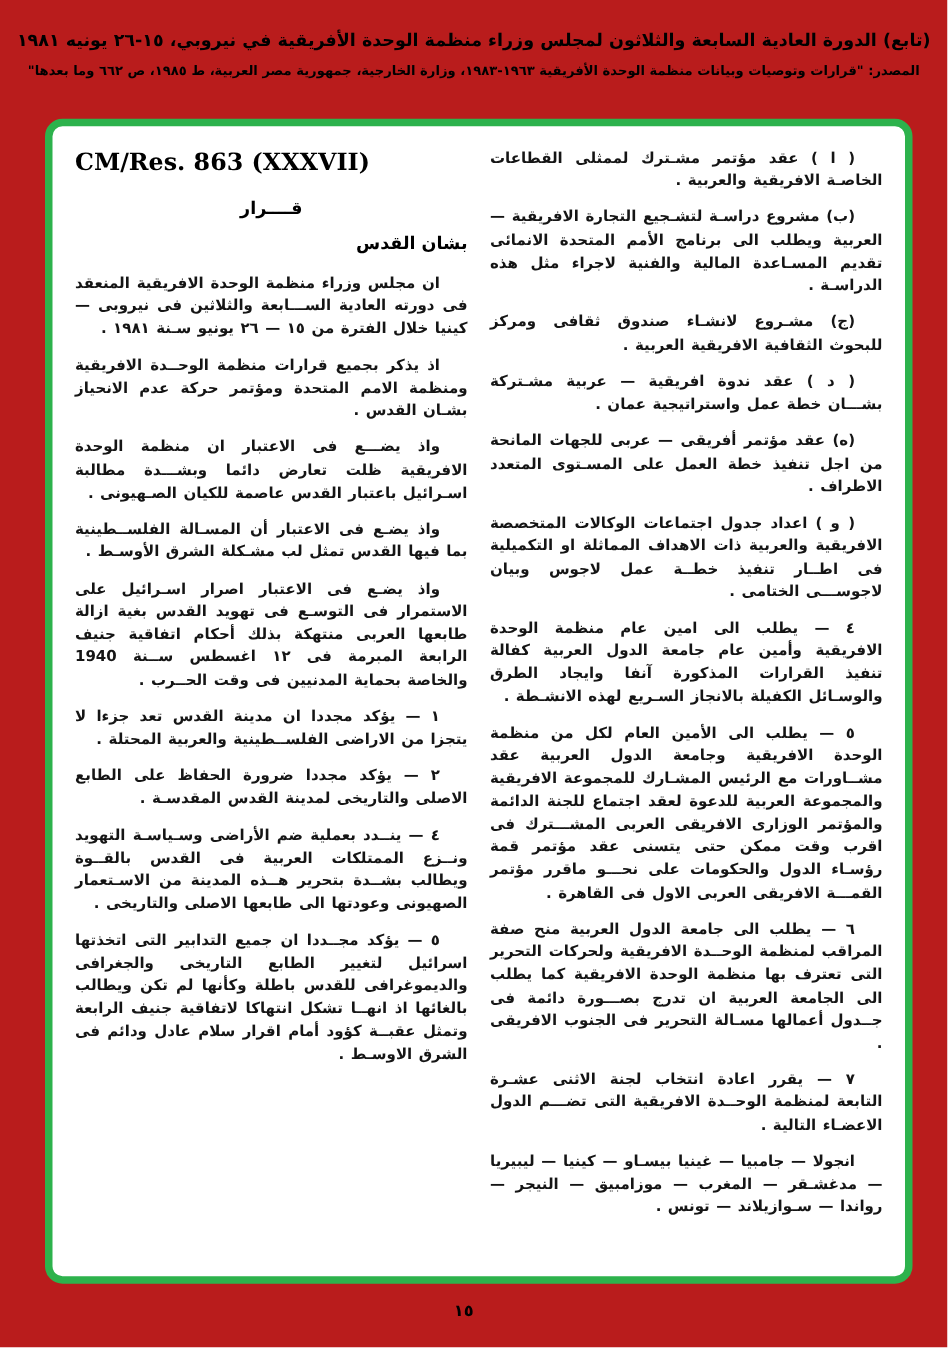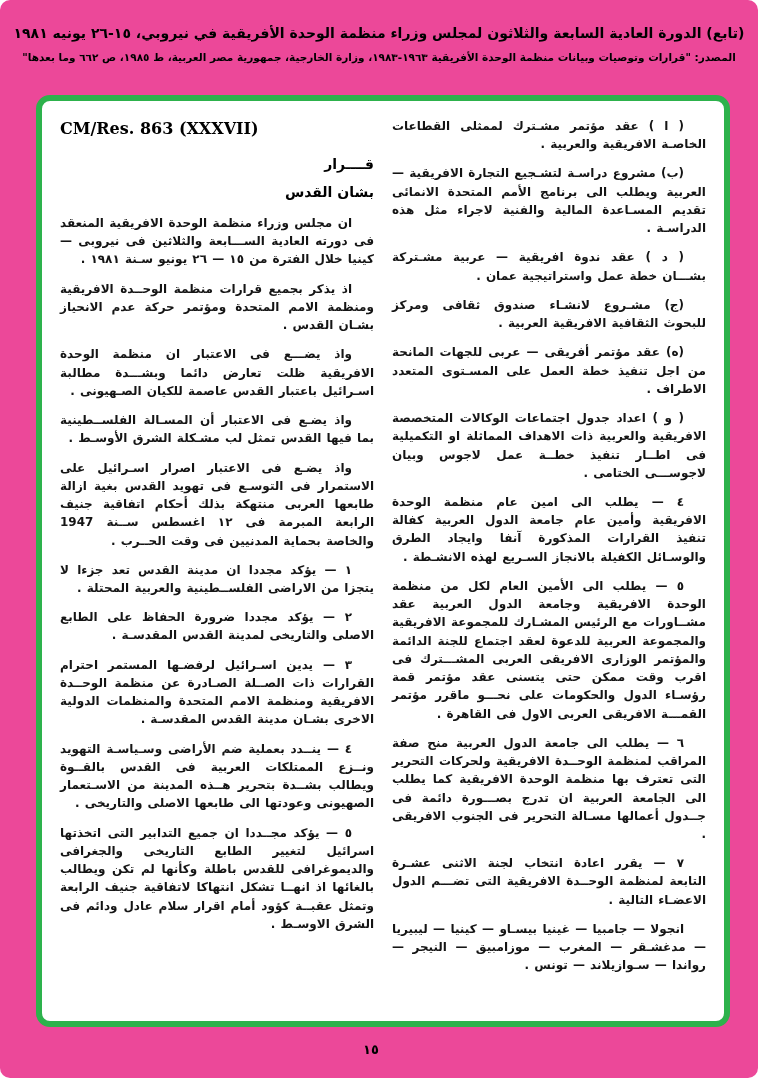--- a/index.html
+++ b/index.html
@@ -5,21 +5,21 @@
   :root { --accent: #2db24c; --ink: #151515; }
   * { margin: 0; padding: 0; box-sizing: border-box; }
   body {
     width: 758px; height: 1078px;
     background: #ffffff;
     font-family: "DejaVu Sans", sans-serif;
     color: var(--ink);
     position: relative;
     overflow: hidden;
   }
-  .page { position: absolute; inset: 0; background: #ec4899; border-radius: 10px; }
+  .page { position: absolute; inset: 0; background: #b91c1c; }
 
   
   .header { position: absolute; top: 24px; left: 0; right: 0; text-align: center; direction: rtl; }
   .header-line1 {
     font-size: 14px; font-weight: 700; letter-spacing: 0;
     color: #000; line-height: 1.4;
   }
   .header-line2 {
     margin-top: 7px;
     font-size: 10.5px; font-weight: 700; color: #000;
@@ -50,26 +50,26 @@
     margin-bottom: 11px;
     word-spacing: 1px;
     color: var(--ink);
   }
   .para.countries { }
 
   
   .res-ref {
     direction: ltr; text-align: left;
     font-family: "DejaVu Serif", serif;
-    font-size: 16px; font-weight: 700;
+    font-size: 19px; font-weight: 700;
     margin: 2px 0 18px 0;
     color: #000;
   }
   .res-title {
-    text-align: right; font-size: 14px; font-weight: 700;
+    text-align: center; font-size: 14px; font-weight: 700;
     margin-bottom: 12px; color: #000;
   }
   .res-subtitle {
     text-align: right; font-size: 14px; font-weight: 700;
     margin-bottom: 14px; color: #000;
   }
 
   
   .page-number {
     position: absolute; left: 0; right: 16px; top: 1042px;
@@ -87,43 +87,42 @@
     <div class="header-line1">(تابع) الدورة العادية السابعة والثلاثون لمجلس وزراء منظمة الوحدة الأفريقية في نيروبي، ١٥-٢٦ يونيه ١٩٨١</div>
     <div class="header-line2">المصدر: "قرارات وتوصيات وبيانات منظمة الوحدة الأفريقية ١٩٦٣-١٩٨٣، وزارة الخارجية، جمهورية مصر العربية، ط ١٩٨٥، ص ٦٦٢ وما بعدها"</div>
   </div>
 
   <div class="frame">
     <div class="columns">
 
       <div class="col">
         <p class="para">( ا ) عقد مؤتمر مشـترك لممثلى القطاعات الخاصـة الافريقية والعربية .</p>
         <p class="para">(ب) مشروع دراسـة لتشـجيع التجارة الافريقية — العربية ويطلب الى برنامج الأمم المتحدة الانمائى تقديم المسـاعدة المالية والفنية لاجراء مثل هذه الدراسـة .</p>
+        <p class="para">(ج) مشـروع لانشـاء صندوق ثقافى ومركز للبحوث الثقافية الافريقية العربية .</p>
         <p class="para">( د ) عقد ندوة افريقية — عربية مشـتركة بشـــان خطة عمل واستراتيجية عمان .</p>
-        <p class="para">(ج) مشـروع لانشـاء صندوق ثقافى ومركز للبحوث الثقافية الافريقية العربية .</p>
         <p class="para">(ه) عقد مؤتمر أفريقى — عربى للجهات المانحة من اجل تنفيذ خطة العمل على المسـتوى المتعدد الاطراف .</p>
         <p class="para">( و ) اعداد جدول اجتماعات الوكالات المتخصصة الافريقية والعربية ذات الاهداف المماثلة او التكميلية فى اطــار تنفيذ خطــة عمل لاجوس وبيان لاجوســـى الختامى .</p>
         <p class="para">٤ — يطلب الى امين عام منظمة الوحدة الافريقية وأمين عام جامعة الدول العربية كفالة تنفيذ القرارات المذكورة آنفا وايجاد الطرق والوسـائل الكفيلة بالانجاز السـريع لهذه الانشـطة .</p>
         <p class="para">٥ — يطلب الى الأمين العام لكل من منظمة الوحدة الافريقية وجامعة الدول العربية عقد مشــاورات مع الرئيس المشـارك للمجموعة الافريقية والمجموعة العربية للدعوة لعقد اجتماع للجنة الدائمة والمؤتمر الوزارى الافريقى العربى المشـــترك فى اقرب وقت ممكن حتى يتسنى عقد مؤتمر قمة رؤسـاء الدول والحكومات على نحـــو ماقرر مؤتمر القمـــة الافريقى العربى الاول فى القاهرة .</p>
         <p class="para">٦ — يطلب الى جامعة الدول العربية منح صفة المراقب لمنظمة الوحــدة الافريقية ولحركات التحرير التى تعترف بها منظمة الوحدة الافريقية كما يطلب الى الجامعة العربية ان تدرج بصـــورة دائمة فى جــدول أعمالها مسـالة التحرير فى الجنوب الافريقى .</p>
         <p class="para">٧ — يقرر اعادة انتخاب لجنة الاثنى عشـرة التابعة لمنظمة الوحــدة الافريقية التى تضـــم الدول الاعضـاء التالية .</p>
         <p class="para countries">انجولا — جامبيا — غينيا بيسـاو — كينيا — ليبيريا — مدغشـقر — المغرب — موزامبيق — النيجر — رواندا — سـوازيلاند — تونس .</p>
       </div>
 
       <div class="col">
         <div class="res-ref">CM/Res. 863 (XXXVII)</div>
         <div class="res-title">قــــرار</div>
         <div class="res-subtitle">بشان القدس</div>
         <p class="para">ان مجلس وزراء منظمة الوحدة الافريقية المنعقد فى دورته العادية الســـابعة والثلاثين فى نيروبى — كينيا خلال الفترة من ١٥ — ٢٦ يونيو سـنة ١٩٨١ .</p>
         <p class="para">اذ يذكر بجميع قرارات منظمة الوحــدة الافريقية ومنظمة الامم المتحدة ومؤتمر حركة عدم الانحياز بشـان القدس .</p>
         <p class="para">واذ يضـــع فى الاعتبار ان منظمة الوحدة الافريقية ظلت تعارض دائما وبشـــدة مطالبة اسـرائيل باعتبار القدس عاصمة للكيان الصـهيونى .</p>
         <p class="para">واذ يضـع فى الاعتبار أن المسـالة الفلســطينية بما فيها القدس تمثل لب مشـكلة الشرق الأوسـط .</p>
-        <p class="para">واذ يضـع فى الاعتبار اصرار اسـرائيل على الاستمرار فى التوسـع فى تهويد القدس بغية ازالة طابعها العربى منتهكة بذلك أحكام اتفاقية جنيف الرابعة المبرمة فى ١٢ اغسطس ســنة 1947 والخاصة بحماية المدنيين فى وقت الحــرب .</p>
+        <p class="para">واذ يضـع فى الاعتبار اصرار اسـرائيل على الاستمرار فى التوسـع فى تهويد القدس بغية ازالة طابعها العربى منتهكة بذلك أحكام اتفاقية جنيف الرابعة المبرمة فى ١٢ اغسطس ســنة 1940 والخاصة بحماية المدنيين فى وقت الحــرب .</p>
         <p class="para">١ — يؤكد مجددا ان مدينة القدس تعد جزءا لا يتجزا من الاراضى الفلســطينية والعربية المحتلة .</p>
         <p class="para">٢ — يؤكد مجددا ضرورة الحفاظ على الطابع الاصلى والتاريخى لمدينة القدس المقدسـة .</p>
-        <p class="para">٣ — يدين اسـرائيل لرفضـها المستمر احترام القرارات ذات الصــلة الصـادرة عن منظمة الوحــدة الافريقية ومنظمة الامم المتحدة والمنظمات الدولية الاخرى بشـان مدينة القدس المقدسـة .</p>
         <p class="para">٤ — ينــدد بعملية ضم الأراضى وسـياسـة التهويد ونــزع الممتلكات العربية فى القدس بالقــوة ويطالب بشــدة بتحرير هــذه المدينة من الاسـتعمار الصهيونى وعودتها الى طابعها الاصلى والتاريخى .</p>
         <p class="para">٥ — يؤكد مجــددا ان جميع التدابير التى اتخذتها اسرائيل لتغيير الطابع التاريخى والجغرافى والديموغرافى للقدس باطلة وكأنها لم تكن ويطالب بالغائها اذ انهــا تشكل انتهاكا لاتفاقية جنيف الرابعة وتمثل عقبــة كؤود أمام اقرار سلام عادل ودائم فى الشرق الاوسـط .</p>
       </div>
 
     </div>
   </div>
 
   <div class="page-number">١٥</div>
 
 </div>

